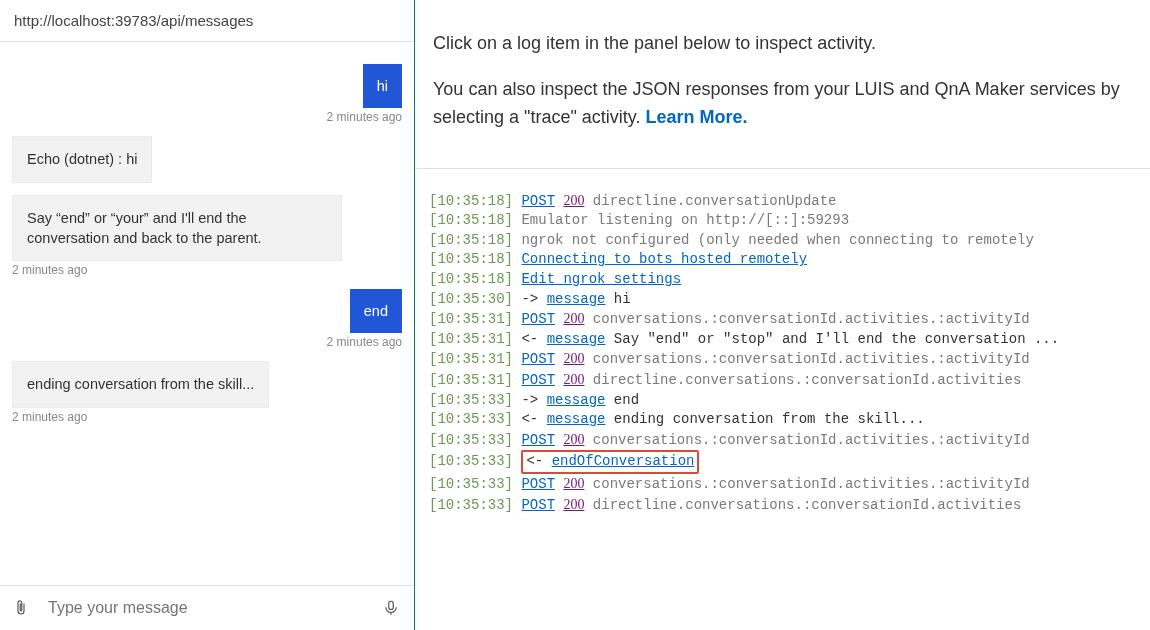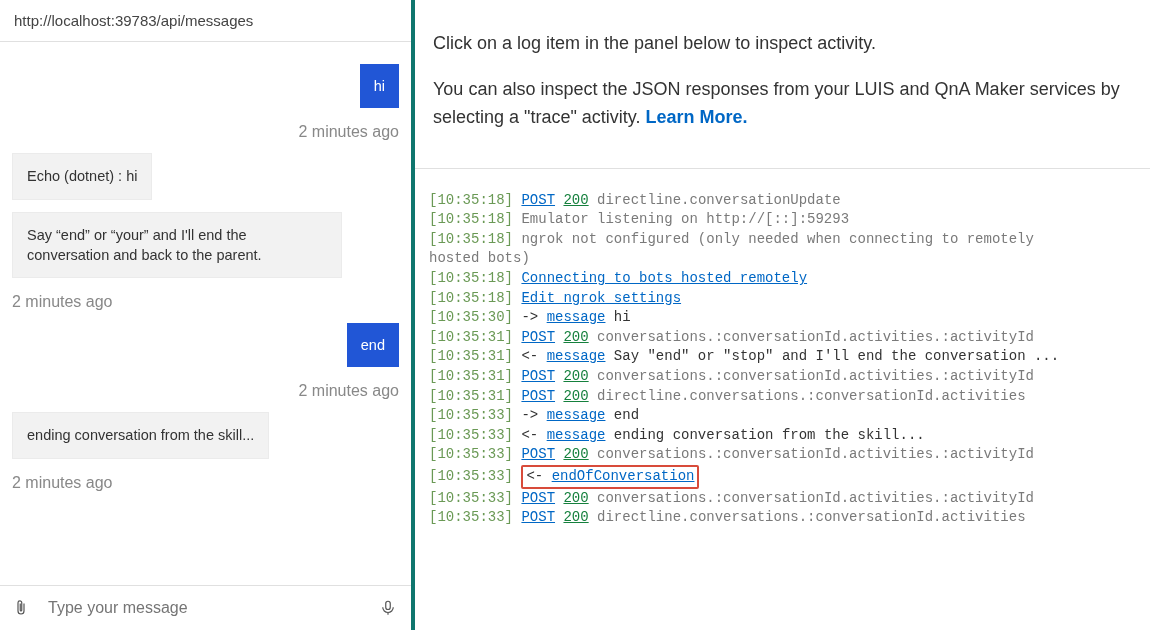--- a/index.html
+++ b/index.html
@@ -1,41 +1,41 @@
 <!DOCTYPE html>
 <html><head>
 <meta charset="utf-8">
 <style>
   * { box-sizing: border-box; }
   html, body { margin: 0; padding: 0; height: 100%; font-family: "Segoe UI", Arial, sans-serif; font-size: 14px; color: #333; }
   body { display: flex; width: 1150px; height: 630px; overflow: hidden; background: #fff; }
-  .left-pane { width: 415px; display: flex; flex-direction: column; border-right: 4px solid #0f766e; }
+  .left-pane { width: 415px; display: flex; flex-direction: column; border-right: 1px solid #0f766e; }
   .endpoint-bar { padding: 12px 14px; border-bottom: 1px solid #e0e0e0; color: #444; font-size: 15px; }
   .chat-scroll { flex: 1; overflow-y: auto; padding: 10px 12px; }
   .input-bar { display: flex; align-items: center; padding: 10px 12px; border-top: 1px solid #e0e0e0; gap: 14px; }
   .icon-attach, .icon-mic { width: 20px; height: 24px; display: flex; align-items: center; color: #555; }
   .msg-input { flex: 1; border: none; outline: none; font-size: 16px; color: #b91c1c; }
   .row { margin: 12px 0; }
   .row.right { text-align: right; }
   .row.left { text-align: left; }
   .bubble { display: inline-block; padding: 12px 14px; max-width: 330px; text-align: left; line-height: 1.4; font-size: 14.5px; }
   .bubble.user { background: #2156d6; color: #fff; }
   .bubble.bot  { background: #f2f2f2; color: #333; border: 1px solid #ebebeb; }
-  .timestamp { font-size: 16px; color: #888; margin-top: 15px; }
+  .timestamp { font-size: 12px; color: #888; margin-top: 2px; }
   .row.right .timestamp { text-align: right; }
   .row.left .timestamp  { text-align: left; }
   .right-pane { flex: 1; display: flex; flex-direction: column; }
   .info-box { padding: 30px 18px 18px; border-bottom: 1px solid #e0e0e0; font-size: 18px; color: #333; line-height: 1.55; }
   .info-box p { margin: 0 0 18px 0; }
   .info-box a { color: #0067c5; text-decoration: none; font-weight: 600; }
   .log-pane { flex: 1; padding: 22px 12px 12px 14px; font-family: Consolas, "Courier New", monospace; font-size: 14px; line-height: 1.4; color: #444; overflow: auto; white-space: nowrap; }
   .log-line { white-space: pre; }
   .ts  { color: #6a9955; }
   .meth{ color: #0067c5; text-decoration: underline; cursor: pointer; }
-  .stat{ color: #15803d; text-decoration: underline; cursor: pointer; }
+  .stat{ color: #701a75; text-decoration: underline; cursor: pointer; font-family: Liberation Serif, serif; }
   .txt { color: #7a7a7a; }
   .body{ color: #333; }
   .lnk { color: #0067c5; text-decoration: underline; cursor: pointer; }
   .hl  { border: 2px solid #d84b3a; border-radius: 2px; padding: 0 3px; display: inline-block; }
 </style>
 </head>
 <body>
 
 <div class="left-pane">
   <div class="endpoint-bar">http://localhost:39783/api/messages</div>
@@ -66,21 +66,20 @@
   <div class="info-box">
     <p>Click on a log item in the panel below to inspect activity.</p>
     <p>
       <span>You can also inspect the JSON responses from your LUIS and QnA Maker services by selecting a "trace" activity. </span><a href="#">Learn More.</a>
     </p>
   </div>
   <div class="log-pane" id="log-pane">
       <div class="log-line"><span class="ts">[10:35:18]</span> <span class="meth">POST</span> <span class="stat">200</span> <span class="txt">directline.conversationUpdate</span></div>
       <div class="log-line"><span class="ts">[10:35:18]</span> <span class="txt">Emulator listening on http://[::]:59293</span></div>
       <div class="log-line"><span class="ts">[10:35:18]</span> <span class="txt">ngrok not configured (only needed when connecting to remotely</span></div>
-      <div class="log-line"><span class="txt">hosted bots)</span></div>
       <div class="log-line"><span class="ts">[10:35:18]</span> <span class="lnk">Connecting to bots hosted remotely</span></div>
       <div class="log-line"><span class="ts">[10:35:18]</span> <span class="lnk">Edit ngrok settings</span></div>
       <div class="log-line"><span class="ts">[10:35:30]</span> <span class="body">-&gt; </span><span class="lnk">message</span> <span class="body">hi</span></div>
       <div class="log-line"><span class="ts">[10:35:31]</span> <span class="meth">POST</span> <span class="stat">200</span> <span class="txt">conversations.:conversationId.activities.:activityId</span></div>
       <div class="log-line"><span class="ts">[10:35:31]</span> <span class="body">&lt;- </span><span class="lnk">message</span> <span class="body">Say "end" or "stop" and I'll end the conversation ...</span></div>
       <div class="log-line"><span class="ts">[10:35:31]</span> <span class="meth">POST</span> <span class="stat">200</span> <span class="txt">conversations.:conversationId.activities.:activityId</span></div>
       <div class="log-line"><span class="ts">[10:35:31]</span> <span class="meth">POST</span> <span class="stat">200</span> <span class="txt">directline.conversations.:conversationId.activities</span></div>
       <div class="log-line"><span class="ts">[10:35:33]</span> <span class="body">-&gt; </span><span class="lnk">message</span> <span class="body">end</span></div>
       <div class="log-line"><span class="ts">[10:35:33]</span> <span class="body">&lt;- </span><span class="lnk">message</span> <span class="body">ending conversation from the skill...</span></div>
       <div class="log-line"><span class="ts">[10:35:33]</span> <span class="meth">POST</span> <span class="stat">200</span> <span class="txt">conversations.:conversationId.activities.:activityId</span></div>

